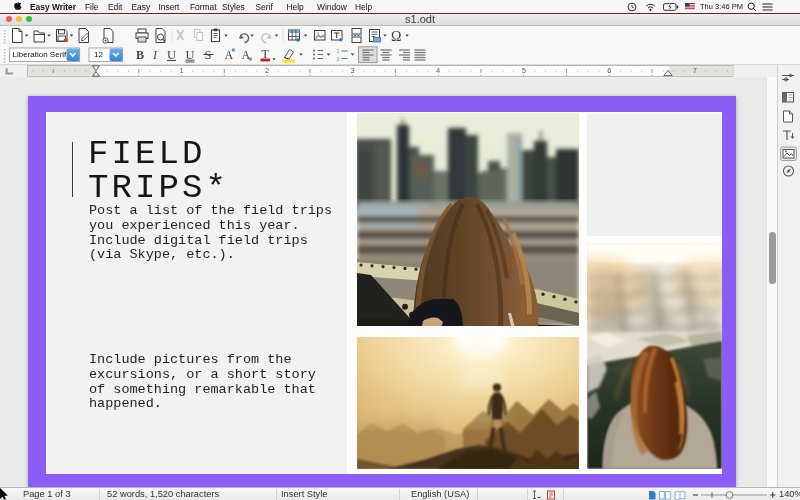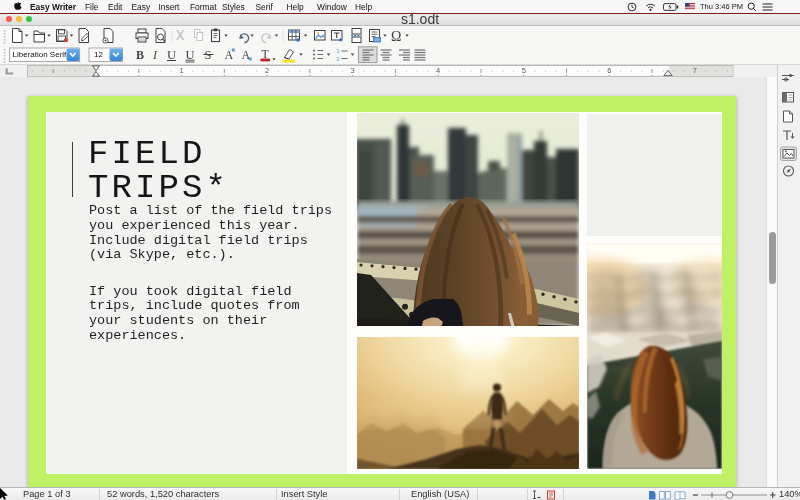--- a/index.html
+++ b/index.html
@@ -8,30 +8,30 @@
   .abs{position:absolute;}
   
   #menubar{left:0;top:0;width:800px;height:12.5px;background:#f6f6f6;
            border-bottom:5px solid #7f1d1d;}
   #menubar span{position:absolute;top:1.7px;font-size:8.4px;color:#111;white-space:pre;}
   
   #titlebar{left:0;top:13.5px;width:800px;height:11px;
             background:linear-gradient(#eeeeee,#dddddd);border-bottom:1px solid #bdbdbd;}
   .tl{position:absolute;top:2.4px;width:6.2px;height:6.2px;border-radius:50%;}
   #title-txt{position:absolute;left:0;right:0;top:0;text-align:center;
-             font-size:14px;color:#3a3a3a;line-height:11px;margin-left:40px;}
+             font-size:11px;color:#3a3a3a;line-height:11px;margin-left:40px;}
   
   #toolbars{left:0;top:25.5px;width:800px;height:38.5px;background:#f7f7f6;
             border-bottom:1px solid #d8d8d8;}
   
   #rulerrow{left:0;top:65px;width:800px;height:12px;background:#f1f1f1;}
   
   #canvas{left:0;top:77px;width:777px;height:409.5px;background:#eaeaea;overflow:hidden;}
   #page{position:absolute;left:27.5px;top:18.5px;width:708.5px;height:391px;
-        background:#bef264;box-shadow:0 1px 4px rgba(0,0,0,.3);}
+        background:#8b5cf6;box-shadow:0 1px 4px rgba(0,0,0,.3);}
   #pageinner{position:absolute;left:18.5px;top:16.8px;width:675.5px;height:361.7px;
              background:#f2f2f0;}
   
   #collage{position:absolute;left:301px;top:0;width:374.5px;height:361.7px;background:#fdfdfc;}
   
   #vline{position:absolute;left:25.8px;top:30px;width:1.6px;height:55px;background:#3c3c3c;}
   .doctitle{position:absolute;left:42px;font-family:"Liberation Mono",monospace;
             font-size:34px;letter-spacing:3.1px;color:#151515;line-height:33.4px;white-space:pre;}
   .para{position:absolute;left:43px;font-family:"Liberation Mono",monospace;
         font-size:13.5px;line-height:14.65px;color:#1f1f1f;white-space:pre;}
@@ -350,24 +350,24 @@
   <div class="abs" id="canvas">
     <div id="page">
       <div id="pageinner">
         <div id="vline"></div>
         <div class="doctitle" style="top:26px;">FIELD
 TRIPS*</div>
         <div class="para" style="top:92px;">Post a list of the field trips
 you experienced this year.
 Include digital field trips
 (via Skype, etc.).</div>
-        <div class="para" style="top:172.5px;">If you took digital field
-trips, include quotes from
-your students on their
-experiences.</div>
+        <div class="para" style="top:241px;">Include pictures from the
+excursions, or a short story
+of something remarkable that
+happened.</div>
         <div id="collage">
 
           <div class="abs" style="left:10px;top:0.7px;width:222px;height:213px;overflow:hidden;" id="ph1">
             <svg width="222" height="213" viewBox="0 0 222 213" style="position:absolute;left:0;top:0">
               <defs>
 <linearGradient id="p1sky" x1="0" y1="0" x2="0" y2="1">
  <stop offset="0" stop-color="#eaeedb"></stop>
                   <stop offset="0.7" stop-color="#e4ead2"></stop>
                   <stop offset="1" stop-color="#dfe6cf"></stop>
 </linearGradient>

